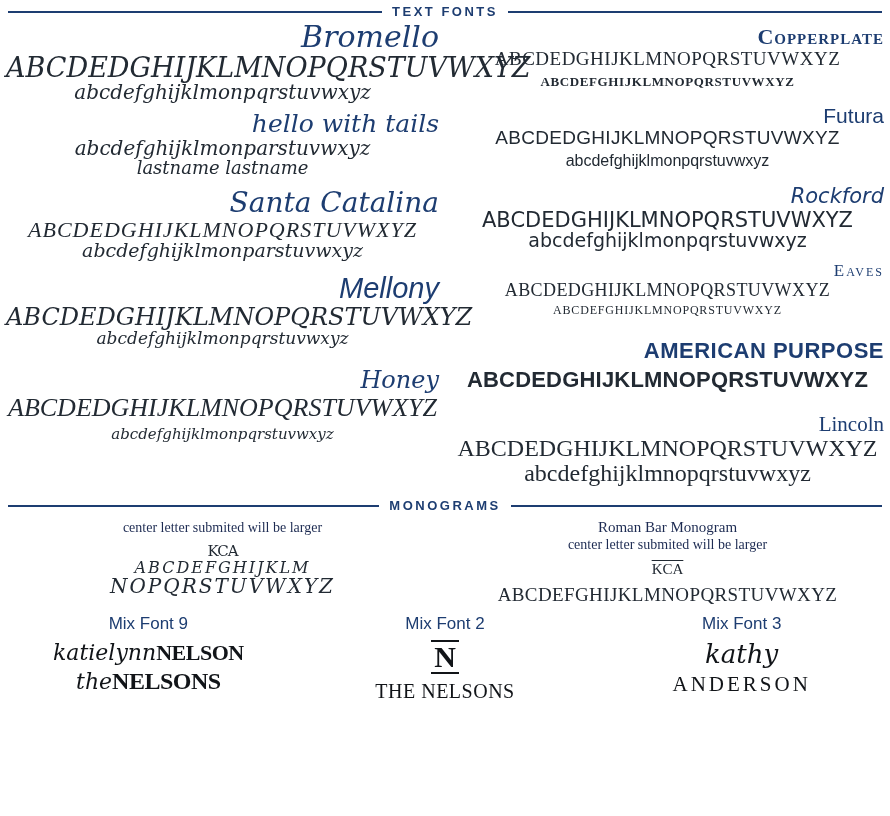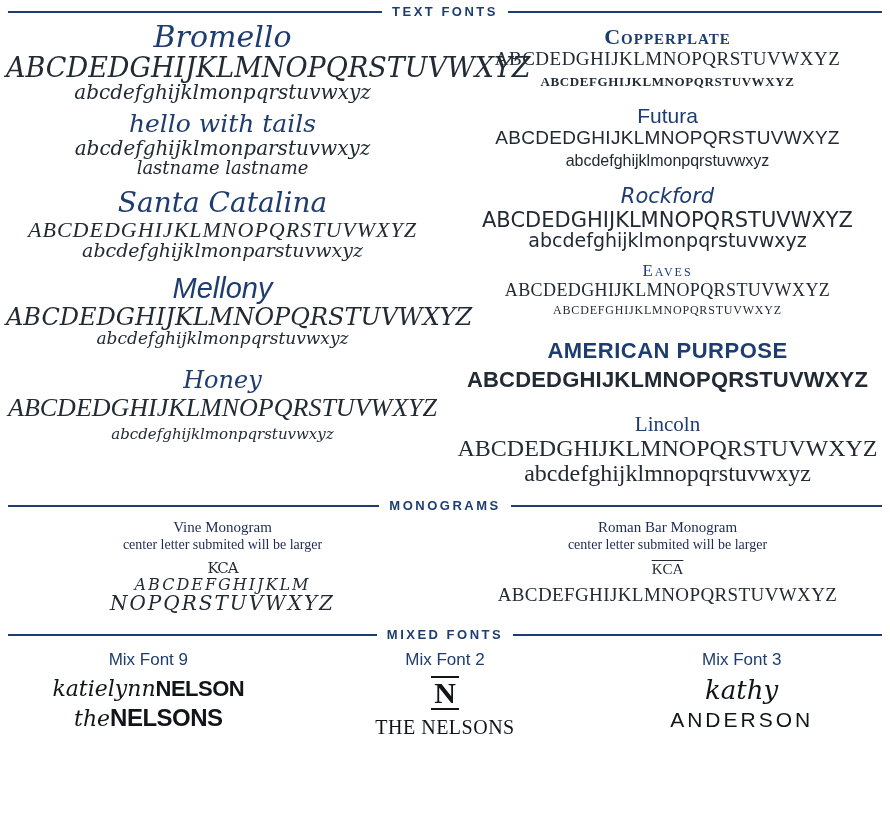--- a/index.html
+++ b/index.html
@@ -57,20 +57,21 @@
     padding: 2px 6px;
   }
   .font-block {
     text-align: center;
     margin: 0 0 4px 0;
   }
   .font-name {
     color: #1d3d71;
     line-height: 1.05;
     margin-bottom: 1px;
+    text-align: right;
   }
   .specimen {
     color: #222a33;
     line-height: 1.05;
     white-space: nowrap;
   }
 
   
   .bromello-name { font-size: 30px; font-family: "DejaVu Serif", serif; font-style: italic; color:#1d3d71; }
   .bromello-upper { font-size: 27px; font-family: "DejaVu Serif", serif; font-style: italic; letter-spacing: 0px; }
@@ -126,21 +127,21 @@
   .vine-line2 { font-size: 20px; font-family: "DejaVu Serif", serif; font-style: italic; color:#222a33; letter-spacing: 2px; line-height: 1.0;}
   .roman-upper { font-size: 19px; font-family: "Liberation Serif", serif; color:#222a33; letter-spacing: 0.4px; }
   .roman-mark { font-size: 15px; font-family: "Liberation Serif", serif; color:#222a33; }
 
   
   .mixed-row { display: flex; width: 890px; }
   .mixed-col { flex: 1 1 0; text-align: center; padding: 8px 4px 0 4px; box-sizing: border-box; }
   .mixed-title { font-size: 17px; font-family: "Liberation Sans", sans-serif; color:#1d3d71; margin-bottom: 6px;}
   .mix-line { white-space: nowrap; line-height: 1.15; color:#111418;}
   .mix-script { font-family: "DejaVu Serif", serif; font-style: italic; }
-  .mix-sans { font-family: Liberation Sans, sans-serif; }
+  .mix-sans { font-family: Liberation Serif, serif; }
   .mix-serif { font-family: "Liberation Serif", serif; }
 </style>
 </head>
 <body>
 
 <div class="page">
 
   <div class="section-head" style="margin-top:4px;">
     <div class="rule"></div>
     <div class="label">Text Fonts</div>
@@ -225,40 +226,34 @@
 
   <div class="section-head" style="margin-top:6px;">
     <div class="rule"></div>
     <div class="label">Monograms</div>
     <div class="rule"></div>
   </div>
 
   <div class="mono-row">
 
     <div class="mono-col">
-      <div class="mono-title">Vine Monogram</div>
       <div class="mono-sub">center letter submited will be larger</div>
       <div class="mono-mark">KCA</div>
       <div class="vine-line1">ABCDEFGHIJKLM</div>
       <div class="vine-line2">NOPQRSTUVWXYZ</div>
     </div>
 
     <div class="mono-col">
       <div class="mono-title">Roman Bar Monogram</div>
       <div class="mono-sub">center letter submited will be larger</div>
       <div class="roman-mark" style="margin-top:8px;text-decoration:overline;">KCA</div>
       <div class="roman-upper" style="margin-top:6px;">ABCDEFGHIJKLMNOPQRSTUVWXYZ</div>
     </div>
   </div>
 
-  <div class="section-head" style="margin-top:14px;">
-    <div class="rule"></div>
-    <div class="label">Mixed Fonts</div>
-    <div class="rule"></div>
-  </div>
 
   <div class="mixed-row">
 
     <div class="mixed-col">
       <div class="mixed-title">Mix Font 9</div>
       <div class="mix-line">
         <span class="mix-script" style="font-size:22px;">katielynn</span><span class="mix-sans" style="font-size:22px;font-weight:bold;letter-spacing:-0.5px;">NELSON</span>
       </div>
       <div class="mix-line" style="margin-top:2px;">
         <span class="mix-script" style="font-size:22px;">the</span><span class="mix-sans" style="font-size:24px;font-weight:bold;letter-spacing:-0.5px;">NELSONS</span>

